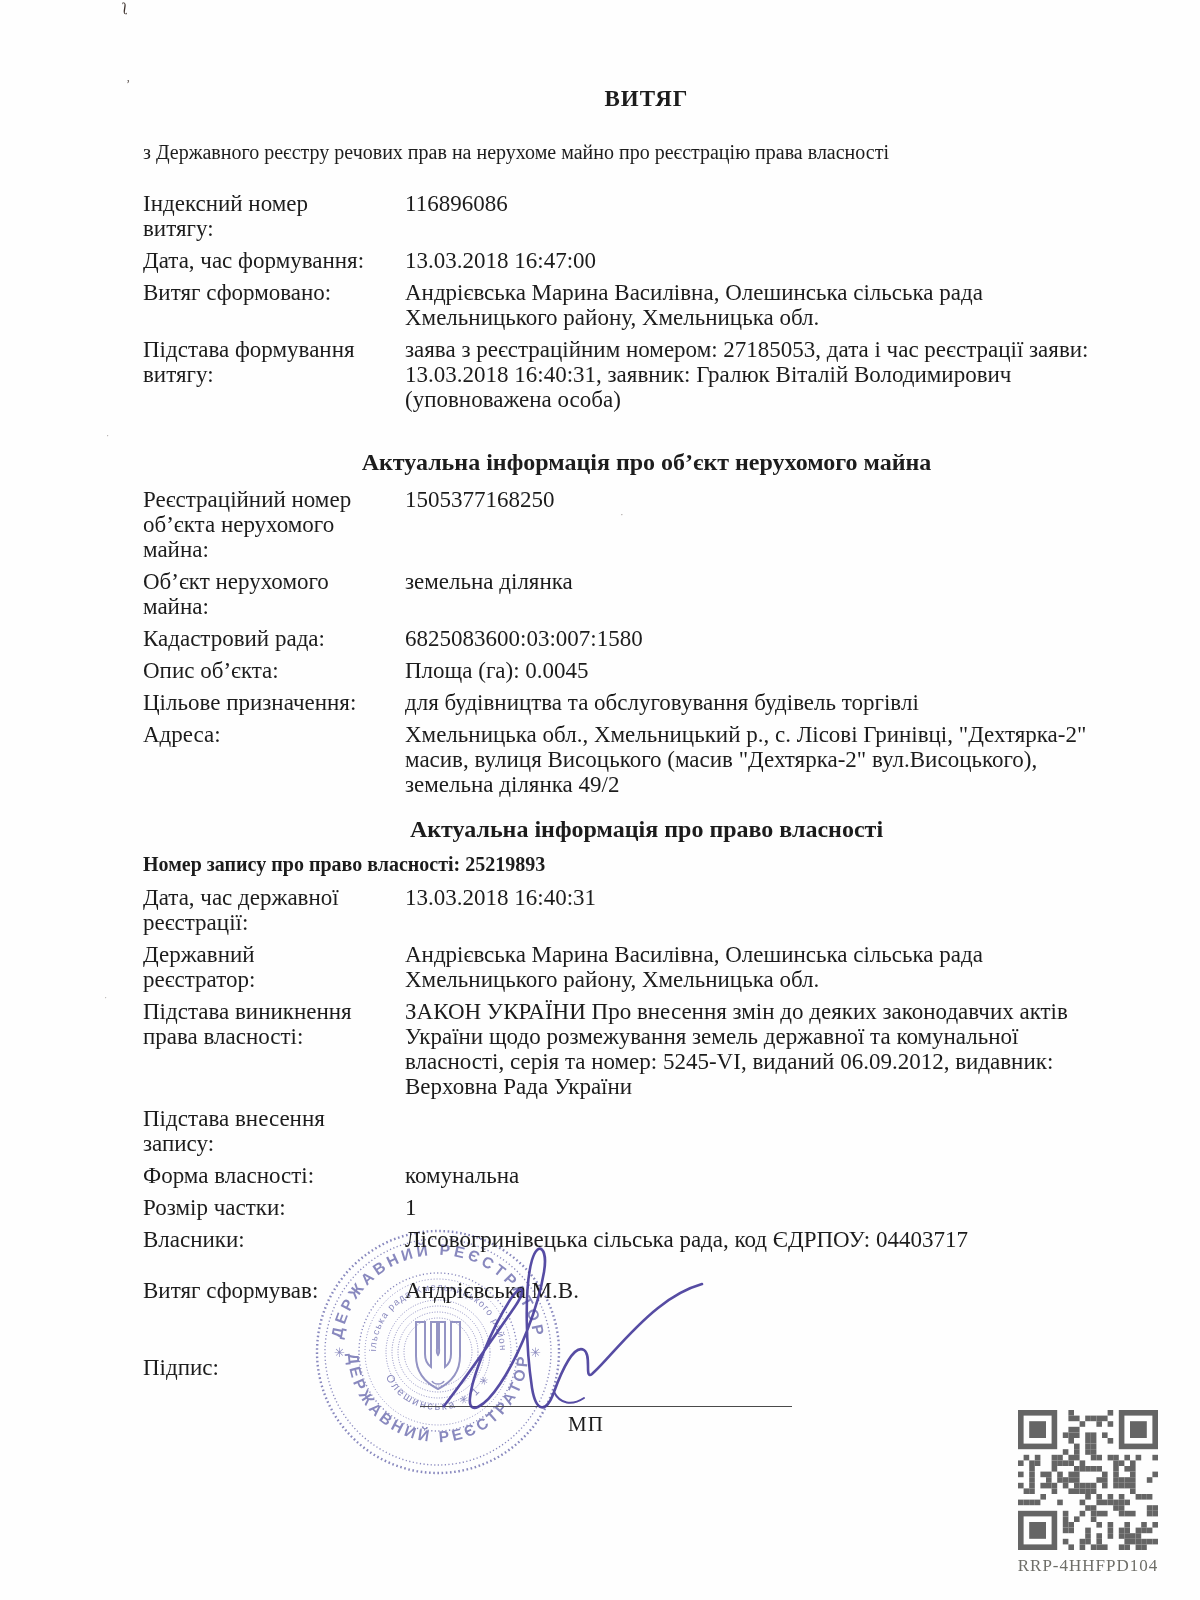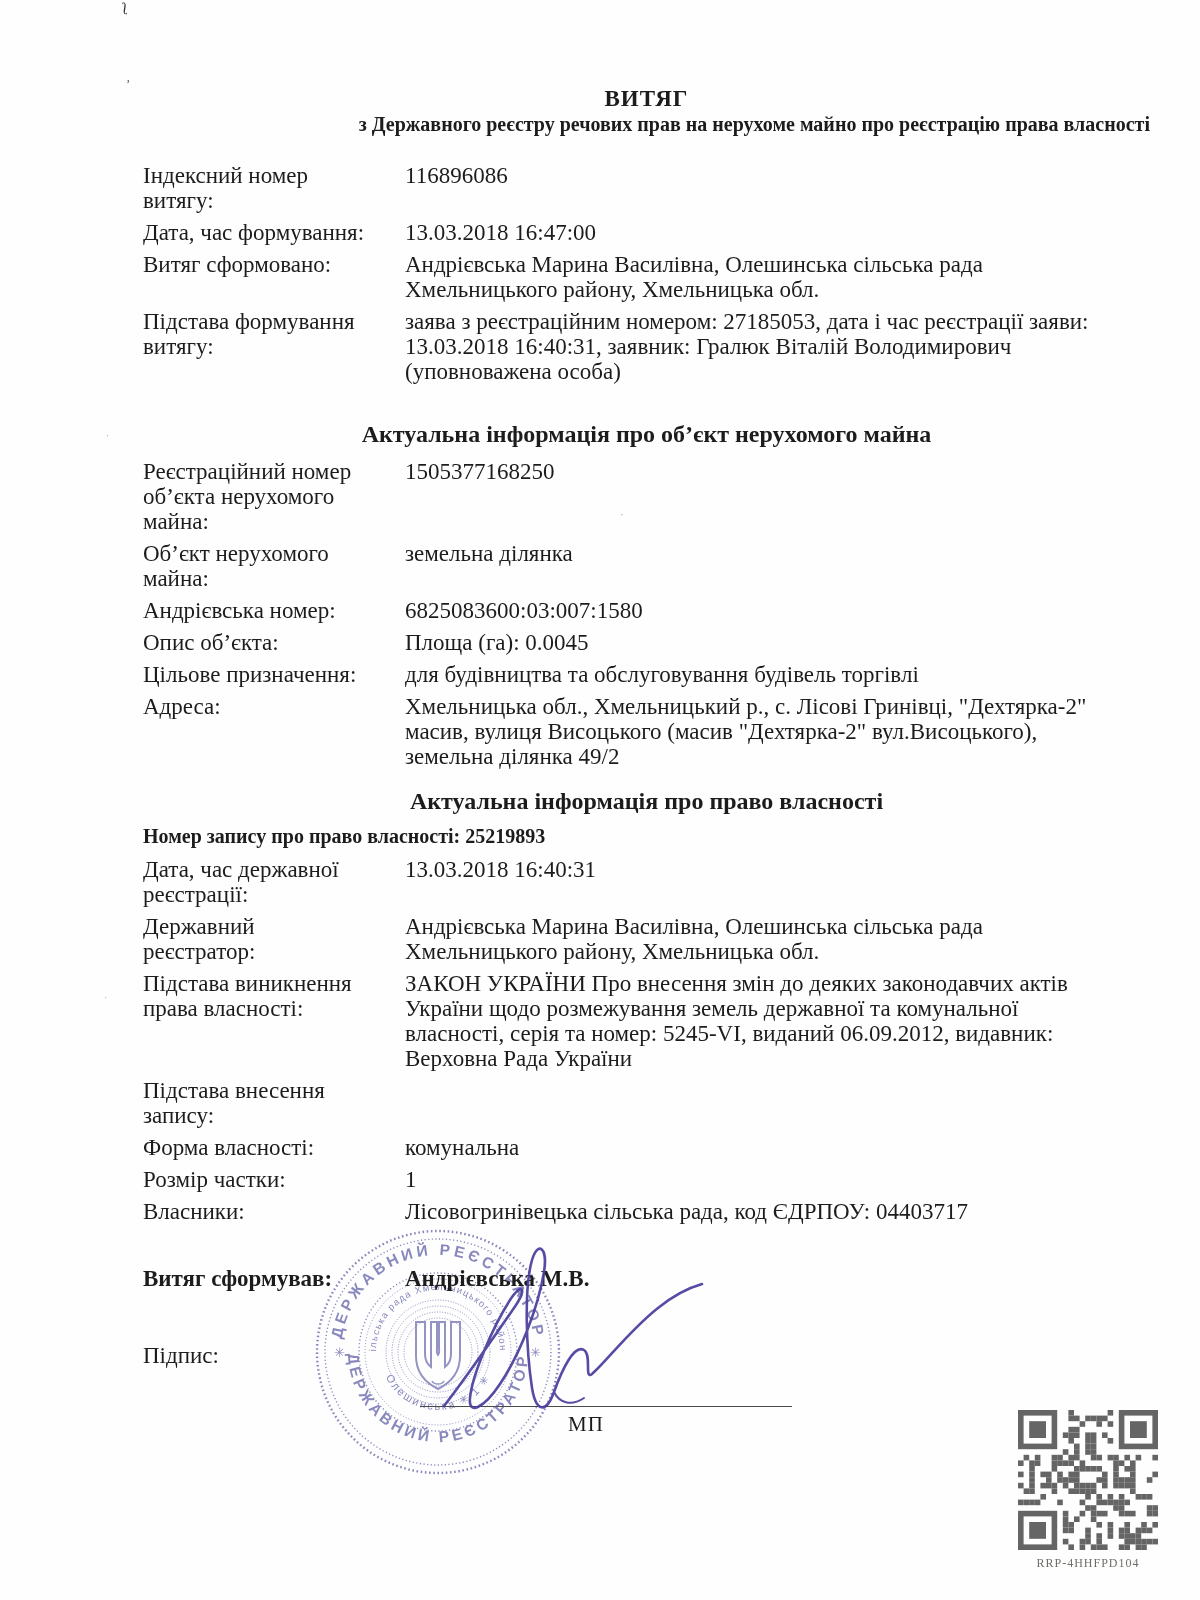--- a/index.html
+++ b/index.html
@@ -11,57 +11,57 @@
     font-family:"Liberation Serif","DejaVu Serif",serif;
     color:#1c1c1c;
     overflow:hidden;
   }
   .content{position:relative;z-index:1;padding:86px 50px 0 143px;}
   .doc-title{
     text-align:center;font-size:23px;font-weight:bold;
     letter-spacing:1px;margin:0;line-height:26px;
   }
   .doc-subtitle{
-    text-align:right;font-size:20px;font-weight:bold;
-    margin:0 0 0 0;line-height:25px;
+    text-align:left;font-size:20px;font-weight:normal;
+    margin:28px 0 0 0;line-height:25px;
   }
   .rows{margin-top:26px;}
   .row{display:flex;margin-bottom:7px;line-height:25px;font-size:23px;}
   .row .label{width:222px;flex:0 0 222px;margin-right:40px;}
   .row .value{width:684px;flex:0 0 684px;}
   .section-heading{
     text-align:center;font-size:24px;font-weight:bold;
     margin:38px 0 12px 0;line-height:25px;
   }
   .section-heading.tight{margin-top:20px;margin-bottom:10px;}
   .record-line{
     font-size:20px;font-weight:bold;line-height:25px;margin:0 0 8px 0;
   }
-  .gap-lg{margin-top:42px;font-weight:bold;}
+  .gap-lg{margin-top:26px;}
   .gap-xl{margin-top:52px;}
   
   .stamp{
     position:absolute;left:312px;top:1226px;width:252px;height:252px;
     z-index:0;opacity:.82;
   }
   .signature{
     position:absolute;left:426px;top:1238px;width:300px;height:192px;z-index:3;
   }
   .sig-line{
     position:absolute;left:420px;top:1406px;width:372px;
     border-top:1.5px solid #4a4a4a;z-index:2;
   }
   .mp{
     position:absolute;left:568px;top:1412px;font-size:21px;z-index:2;
     letter-spacing:1px;
   }
   .qr-wrap{position:absolute;left:1014px;top:1410px;width:148px;z-index:1;text-align:center;}
   .qr-box{width:140px;height:140px;margin:0 auto;filter:blur(.4px);opacity:.8;}
   .qr-label{
-    margin-top:6px;font-size:12px;color:#6e6e68;letter-spacing:1px;
+    margin-top:6px;font-size:17px;color:#6e6e68;letter-spacing:1px;
     font-family:"Liberation Serif",serif;
   }
   
   .speck{position:absolute;z-index:4;color:#3a2f2a;}
   .speck.s1{left:122px;top:0px;font-size:16px;transform:rotate(8deg);}
   .speck.s2{left:126px;top:76px;font-size:13px;opacity:.8;}
   .speck.s3{left:106px;top:430px;font-size:10px;opacity:.45;}
   .speck.s4{left:620px;top:508px;font-size:11px;opacity:.5;}
   .speck.s5{left:104px;top:992px;font-size:10px;opacity:.4;}
 </style>
@@ -105,21 +105,21 @@
     <div>
       <div class="row">
         <div class="label">Реєстраційний номер об’єкта нерухомого майна:</div>
         <div class="value">1505377168250</div>
       </div>
       <div class="row">
         <div class="label">Об’єкт нерухомого майна:</div>
         <div class="value">земельна ділянка</div>
       </div>
       <div class="row">
-        <div class="label">Андрієвська номер:</div>
+        <div class="label">Кадастровий рада:</div>
         <div class="value">6825083600:03:007:1580</div>
       </div>
       <div class="row">
         <div class="label">Опис об’єкта:</div>
         <div class="value">Площа (га): 0.0045</div>
       </div>
       <div class="row">
         <div class="label">Цільове призначення:</div>
         <div class="value">для будівництва та обслуговування будівель торгівлі</div>
       </div>

